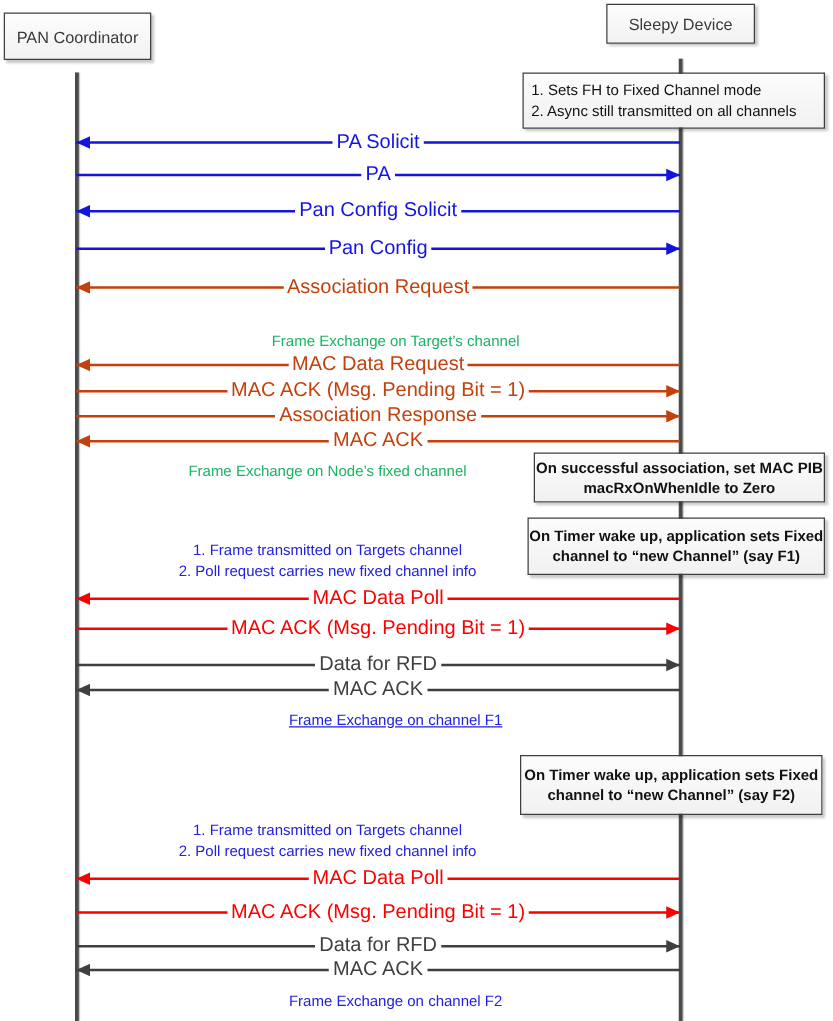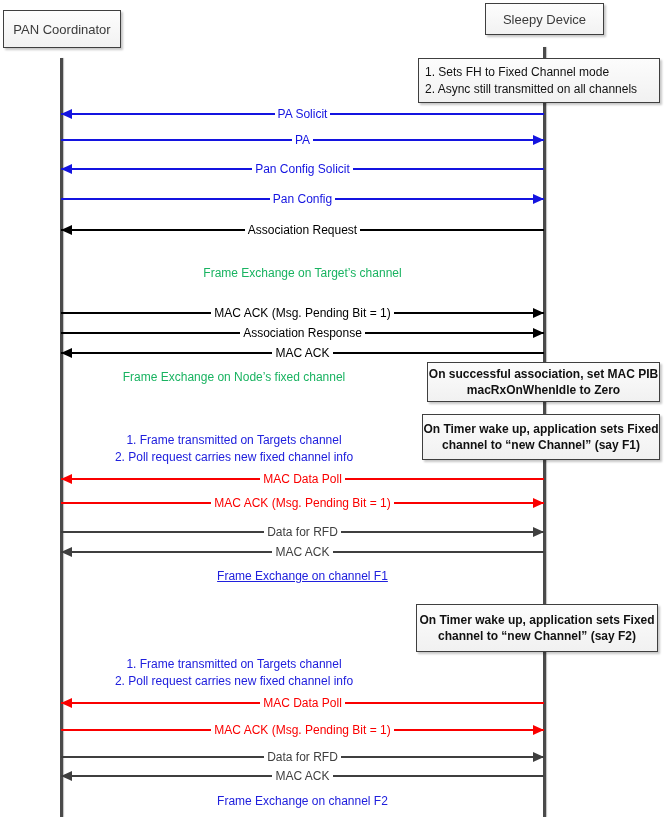--- a/index.html
+++ b/index.html
@@ -78,51 +78,52 @@
     right: 0;
     top: 50%;
     height: 2px;
     margin-top: -1px;
   }
   .msg .label {
     position: relative;
     margin: 0 auto;
     padding: 0 3px;
     background: #ffffff;
-    font-size: 12px;
+    font-size: 16px;
     white-space: nowrap;
     line-height: 14px;
   }
   .msg .head {
     position: absolute;
     top: 50%;
     width: 0;
     height: 0;
     border-top: 5px solid transparent;
     border-bottom: 5px solid transparent;
     margin-top: -5px;
   }
   .msg .head.left  { left: 0;  border-right: 11px solid currentColor; }
   .msg .head.right { right: 0; border-left: 11px solid currentColor; }
 
   
   .msg.blue   { color: #1414e0; }
-  .msg.purple { color: #000000; }
+  .msg.purple { color: #c2410c; }
   .msg.red    { color: #fa0000; }
   .msg.black  { color: #3f3f3f; }
   .msg .shaft { background: currentColor; }
   .msg .label { color: currentColor; }
 
   
   .annotation {
     position: absolute;
     font-size: 12px;
     line-height: 16px;
     text-align: center;
     white-space: nowrap;
+    margin-left: 28px;
   }
   .annotation.green { color: #19b361; }
   .annotation.blue  { color: #2020dd; text-align: center; }
 </style>
 </head>
 <body>
 
 <div id="diagram">
 
   <div class="actor-box" style="left:3px; top:10px; width:118px; height:38px;">
@@ -184,20 +185,25 @@
     <span class="shaft"></span>
     <span class="head left"></span>
     <span class="label">Association Request</span>
   </div>
 
 
   <div class="annotation green" style="left:61px; right:122px; top:265px;">
     <span>Frame Exchange on Target’s channel</span>
   </div>
 
+  <div class="msg purple" style="left:61px; right:122px; top:284px;">
+    <span class="shaft"></span>
+    <span class="head left"></span>
+    <span class="label">MAC Data Request</span>
+  </div>
 
   <div class="msg purple" style="left:61px; right:122px; top:305px;">
     <span class="shaft"></span>
     <span class="head right"></span>
     <span class="label">MAC ACK (Msg. Pending Bit = 1)</span>
   </div>
 
   <div class="msg purple" style="left:61px; right:122px; top:325px;">
     <span class="shaft"></span>
     <span class="head right"></span>

